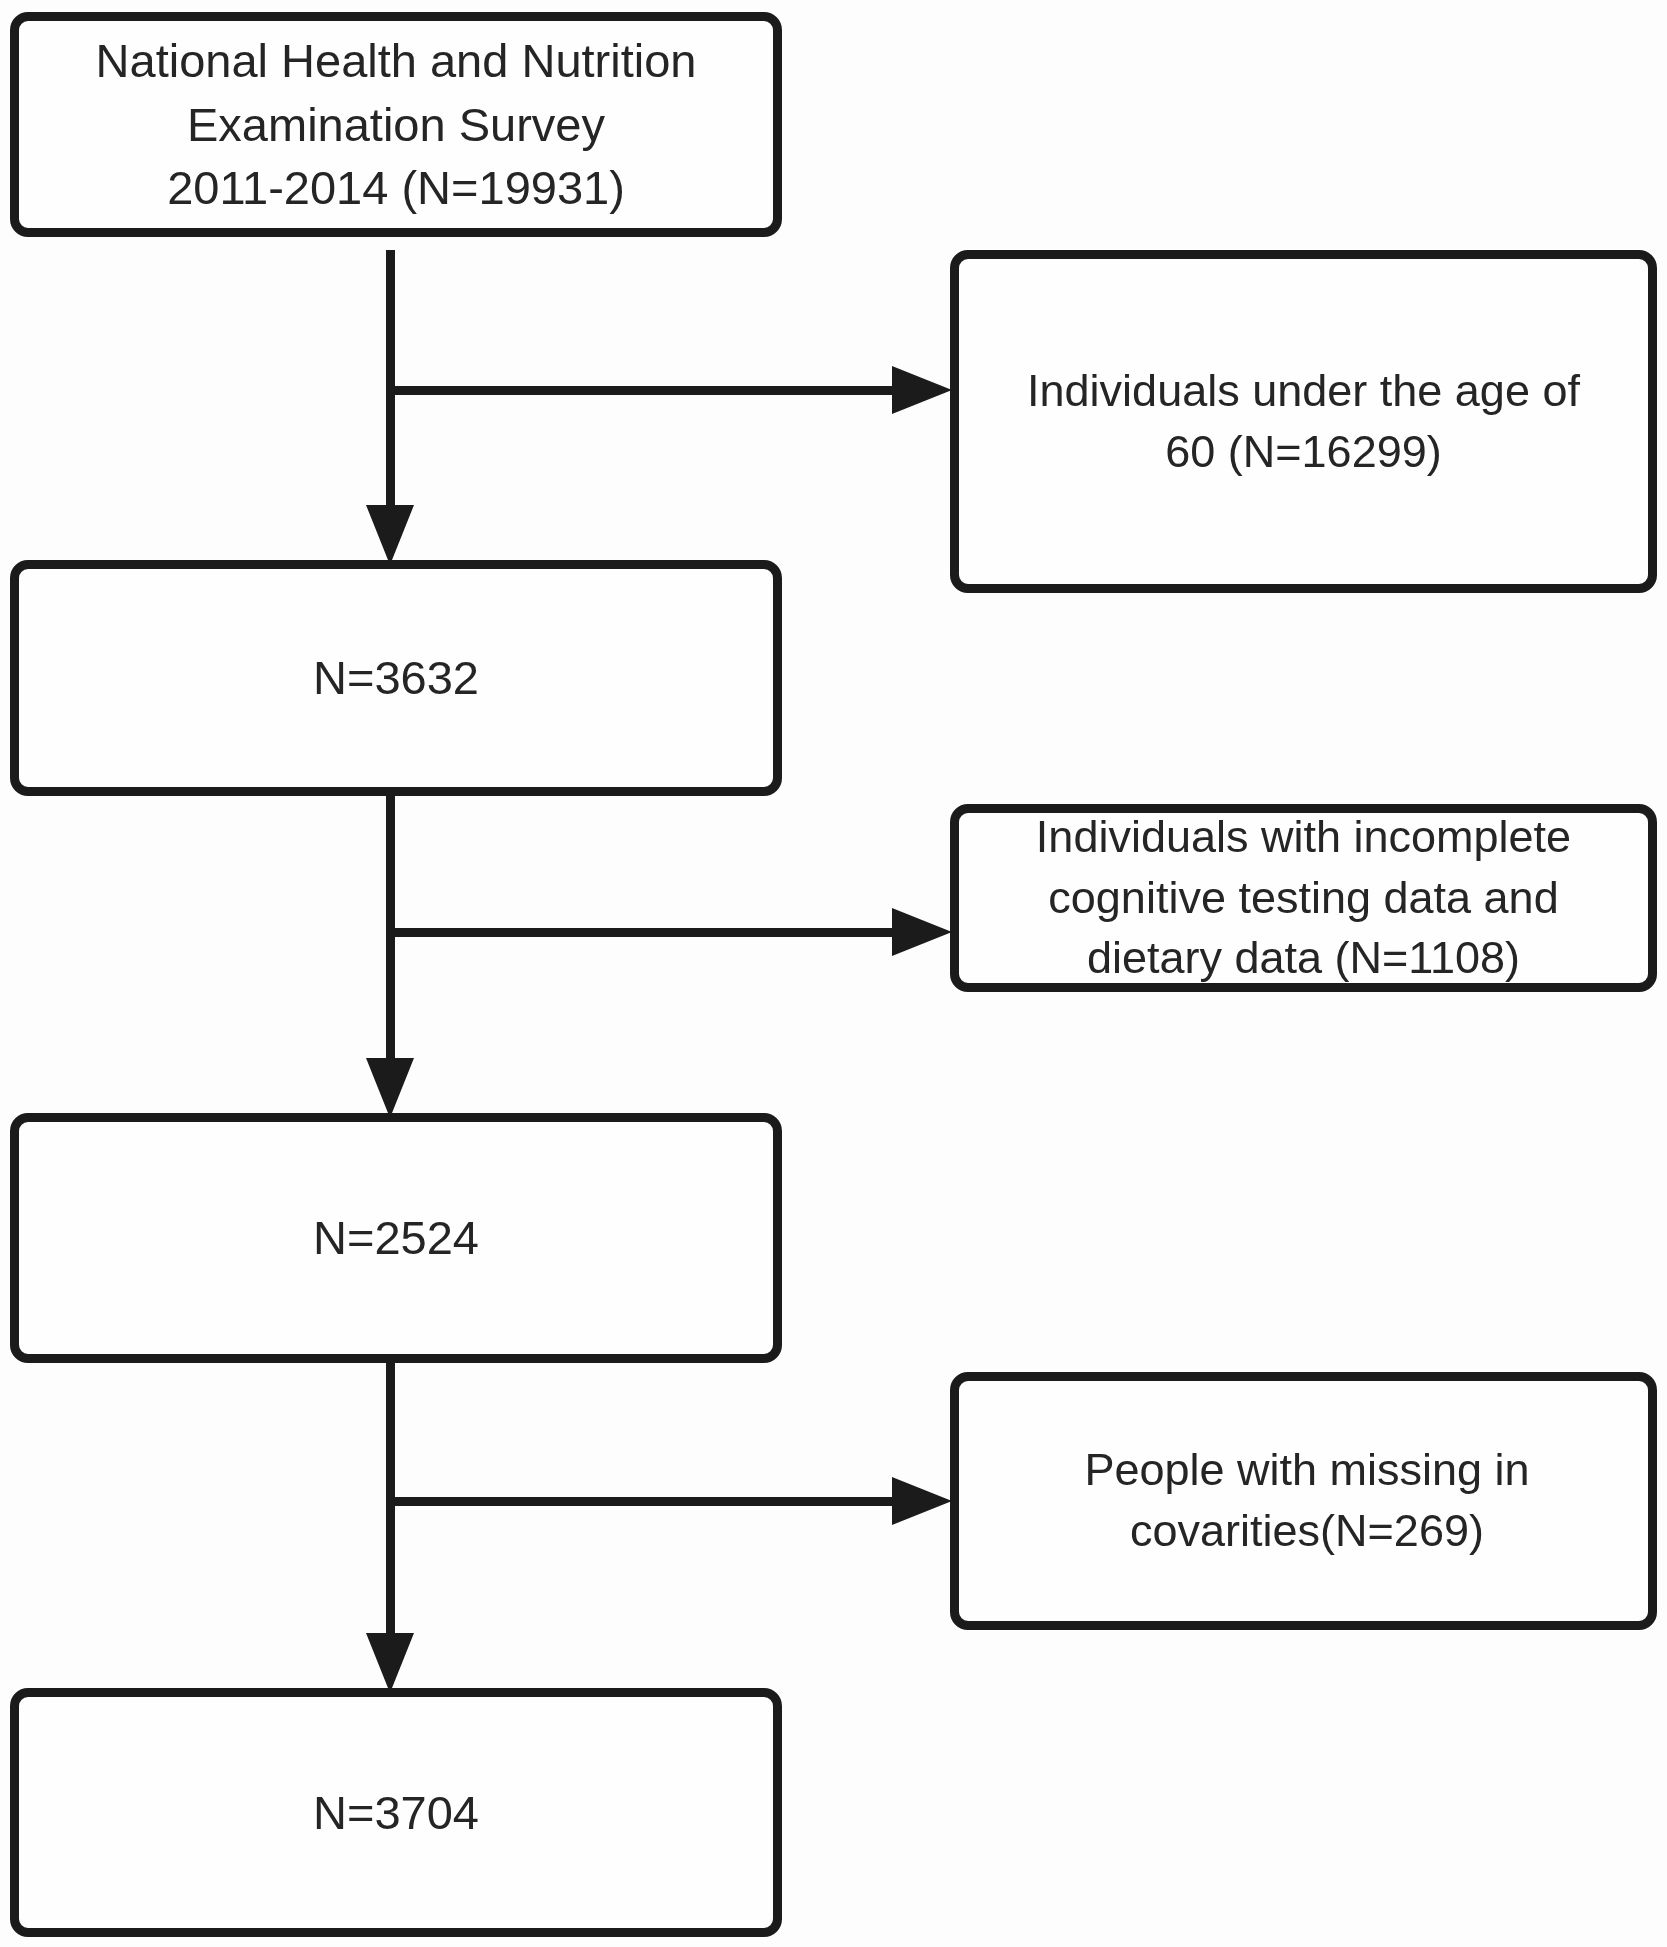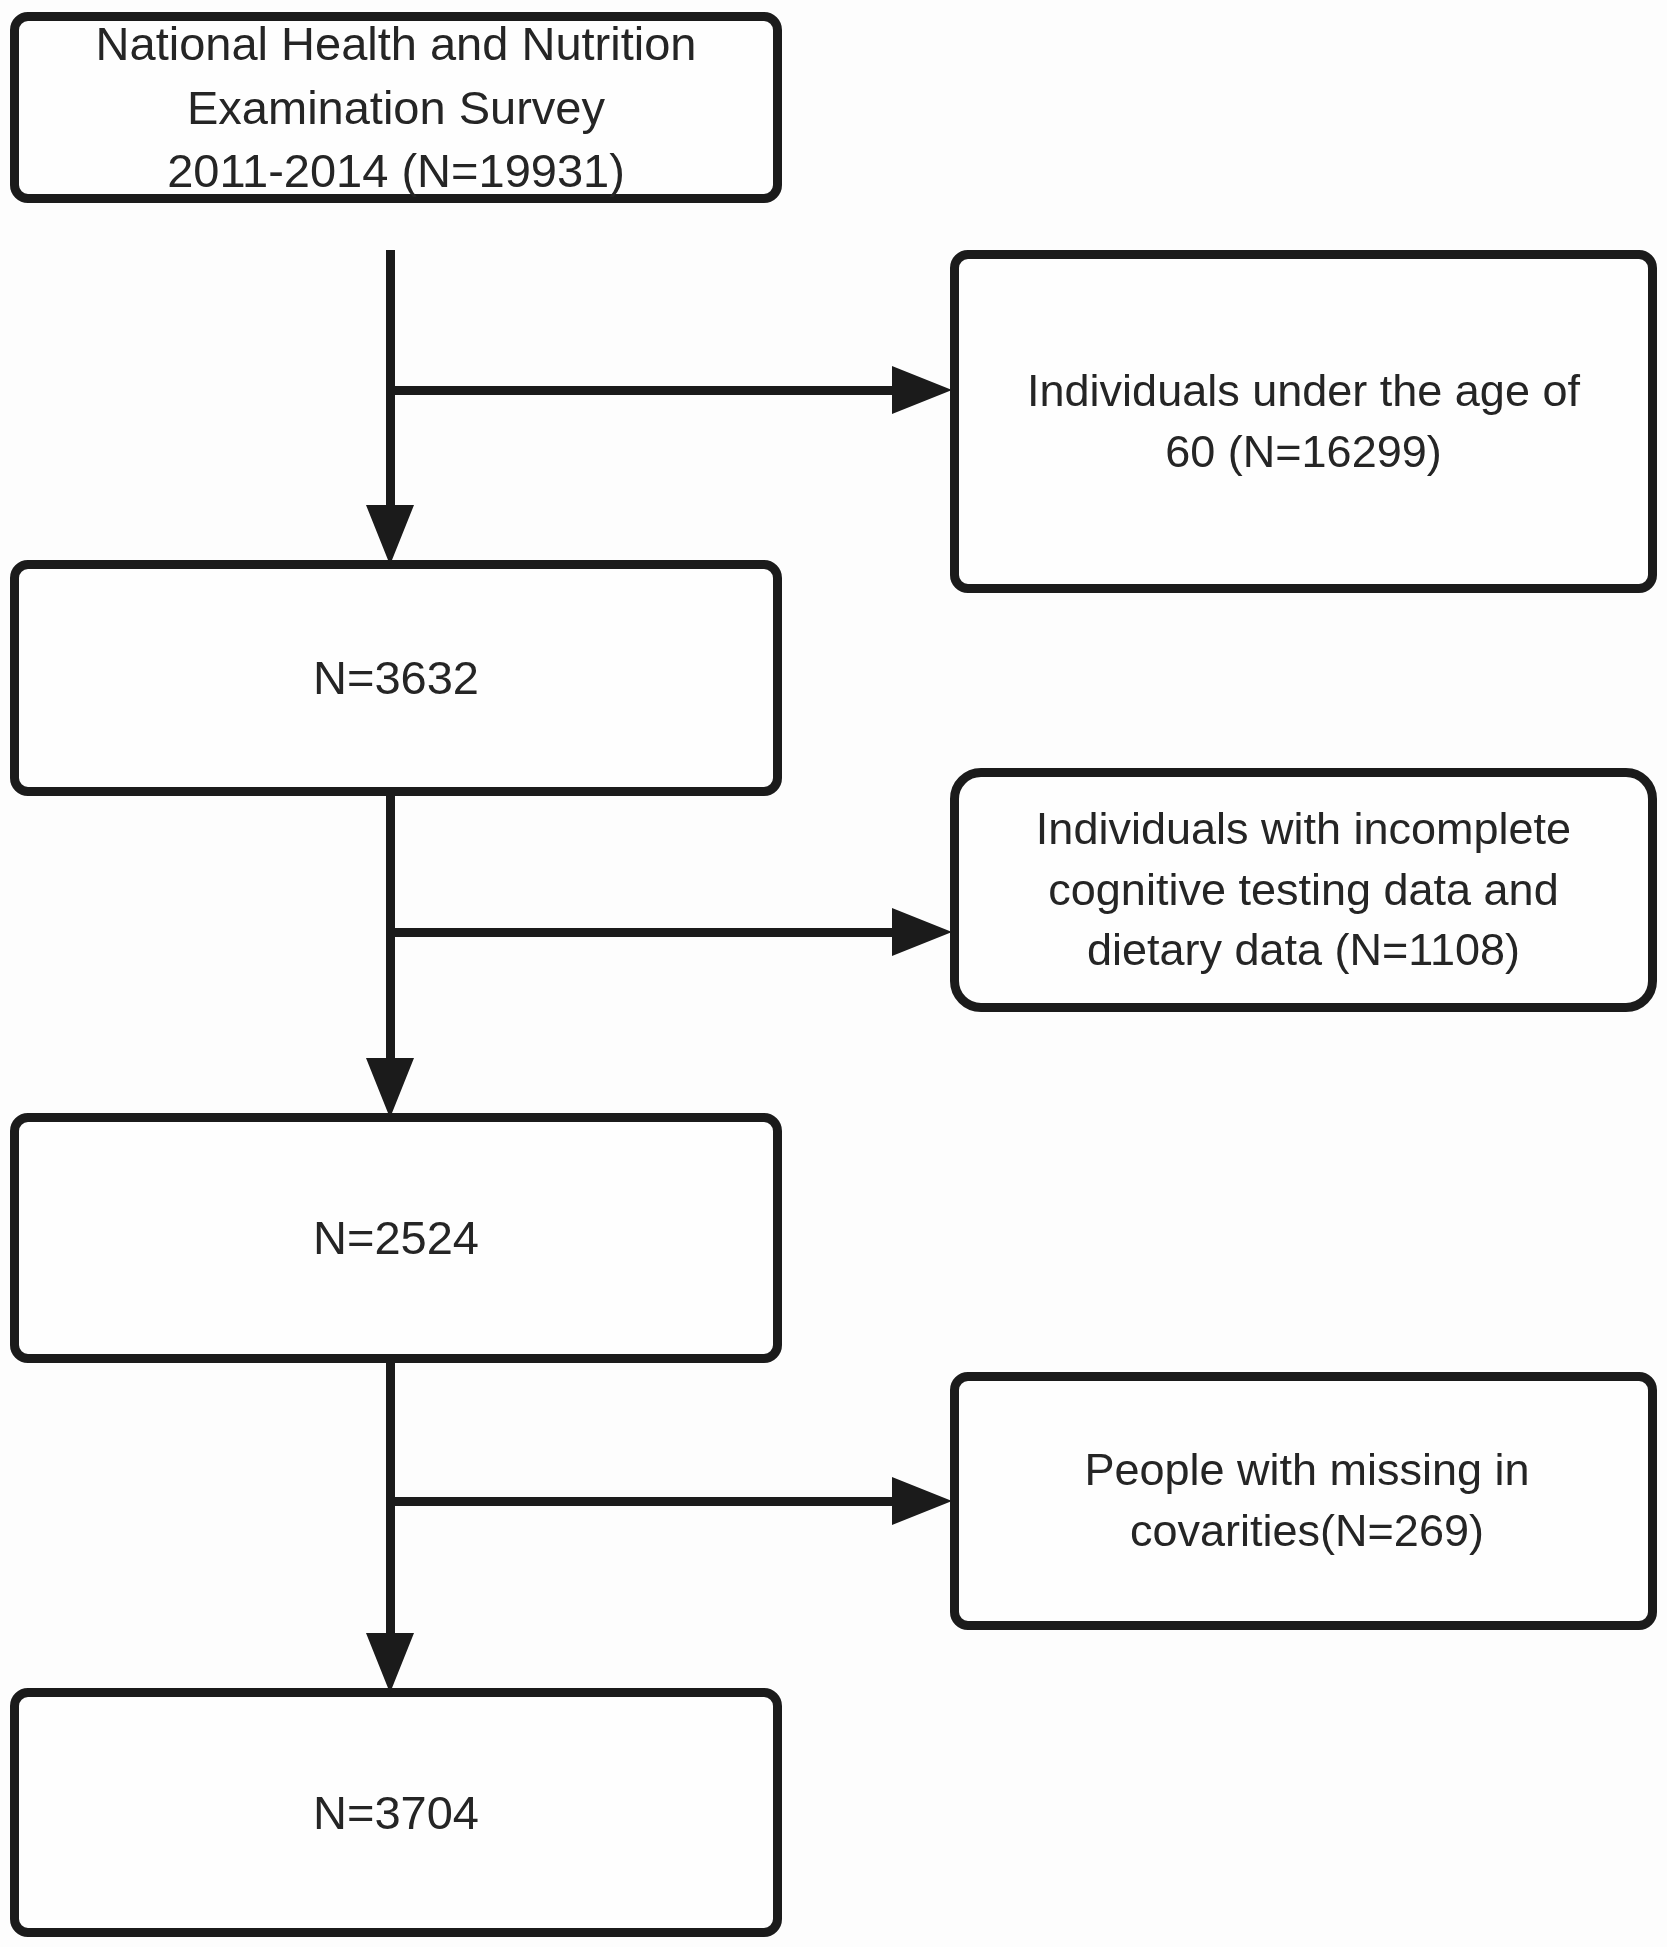--- a/index.html
+++ b/index.html
@@ -28,27 +28,27 @@
     text-align: center;
   }
   .box .label {
     white-space: pre-line;
     line-height: 1.35;
     padding: 0 18px;
   }
   .main-box   { left: 10px;  width: 772px; font-size: 47px; }
   .side-box   { left: 950px; width: 707px; font-size: 45px; }
 
-  .box-a { top: 12px;   height: 191px; }
+  .box-a { top: 12px;   height: 225px; }
   .box-b { top: 560px;  height: 236px; }
   .box-c { top: 1113px; height: 250px; }
   .box-d { top: 1688px; height: 249px; }
 
   .box-r1 { top: 250px;  height: 343px; }
-  .box-r2 { top: 768px;  height: 244px; border-radius: 31px; }
+  .box-r2 { top: 804px;  height: 188px; }
   .box-r3 { top: 1372px; height: 258px; padding-left: 7px; }
 
   .vline {
     position: absolute;
     left: 386px;
     width: 9px;
     background: #1b1b1b;
   }
   .v1 { top: 250px;  height: 260px; }
   .v2 { top: 795px;  height: 268px; }

